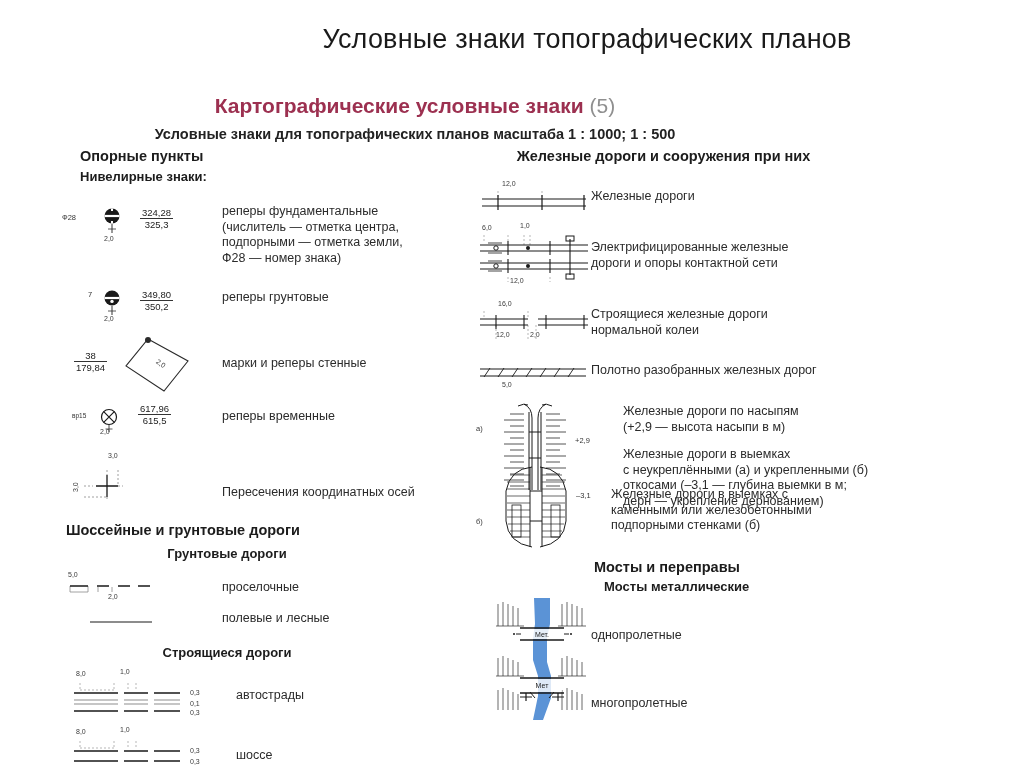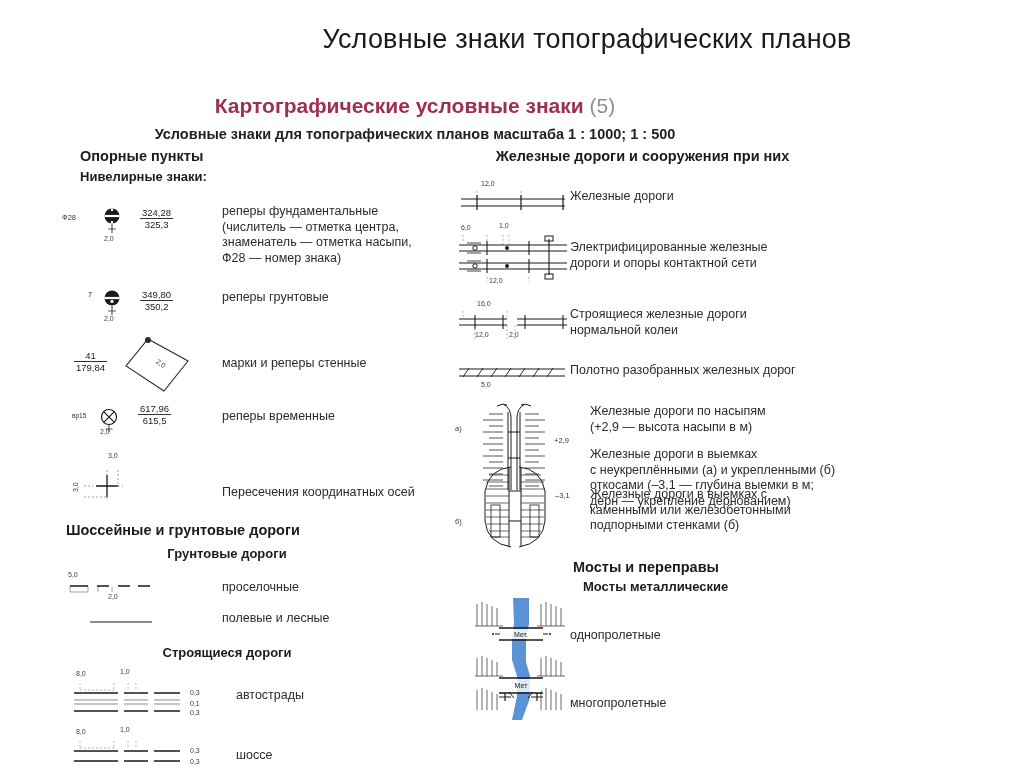--- a/index.html
+++ b/index.html
@@ -36,21 +36,21 @@
   #deck-title .num { color:#8f8f8f; font-weight:normal; }
 
   #deck-sub {
     position:absolute; left:0; top:42px; width:830px;
     text-align:center;
     font-size:14.5px; font-weight:bold; color:#222;
   }
 
   .col { position:absolute; top:64px; }
   #col-left  { left:62px;  width:380px; }
-  #col-right { left:455px; width:405px; }
+  #col-right { left:476px; width:405px; }
 
   .sec-h1 {
     font-size:14.5px; font-weight:bold; color:#1c1c1c;
   }
   .sec-h2 {
     font-size:13px; font-weight:bold; color:#1c1c1c;
   }
   .center { text-align:center; }
 
   .row {
@@ -111,21 +111,21 @@
         </svg>
         <span class="dim" style="left:42px;top:33px;">2,0</span>
         <div class="fr" style="position:absolute;left:78px;top:5px;">
           <div class="top">324,28</div>
           <div class="bot">325,3</div>
         </div>
       </div>
       <div class="lbl" style="margin-top:2px;">
         <div>реперы фундаментальные</div>
         <div>(числитель — отметка центра,</div>
-        <div>знаменатель — отметка насыпи,</div>
+        <div>подпорными — отметка земли,</div>
         <div>Ф28 — номер знака)</div>
       </div>
     </div>
 
     <div class="row" style="margin-top:20px;">
       <div class="sym" style="width:160px;height:40px;">
         <span class="tiny" style="position:absolute;left:26px;top:4px;">7</span>
         <svg style="position:absolute;left:40px;top:3px;" width="20" height="30" viewBox="0 0 20 30">
           <circle cx="10" cy="9" r="7.5" fill="#1a1a1a"></circle>
           <path d="M2.5 9 h15" stroke="#fff" stroke-width="2.2"></path>
@@ -140,21 +140,21 @@
         </div>
       </div>
       <div class="lbl" style="margin-top:4px;">
         <div>реперы грунтовые</div>
       </div>
     </div>
 
     <div class="row" style="margin-top:8px;">
       <div class="sym" style="width:160px;height:62px;">
         <div class="fr" style="position:absolute;left:12px;top:16px;">
-          <div class="top">41</div>
+          <div class="top">38</div>
           <div class="bot">179,84</div>
         </div>
         <svg style="position:absolute;left:58px;top:0px;" width="80" height="62" viewBox="0 0 80 62">
           <path d="M28 5 L68 27 L44 57 L6 32 Z" fill="none" stroke="#2a2a2a" stroke-width="1.1"></path>
           <circle cx="28" cy="6" r="3" fill="#2a2a2a"></circle>
         </svg>
         <span class="dim" style="left:94px;top:26px;transform:rotate(34deg);">2,0</span>
       </div>
       <div class="lbl" style="margin-top:22px;">
         <div>марки и реперы стенные</div>
@@ -339,21 +339,21 @@
           <path d="M33 10 v78 M45 10 v78" stroke="#1a1a1a" stroke-width="1"></path>
           <path d="M33 30 h12 M33 56 h12" stroke="#1a1a1a" stroke-width="1"></path>
           <g stroke="#2a2a2a" stroke-width="0.8">
             <path d="M14 12 h14 M8 18 h20 M14 24 h14 M8 30 h20 M14 36 h14 M8 42 h20 M14 48 h14 M8 54 h20 M14 60 h14 M8 66 h20 M14 72 h14 M8 78 h20 M14 84 h14"></path>
             <path d="M50 12 h14 M50 18 h20 M50 24 h14 M50 30 h20 M50 36 h14 M50 42 h20 M50 48 h14 M50 54 h20 M50 60 h14 M50 66 h20 M50 72 h14 M50 78 h20 M50 84 h14"></path>
           </g>
           <path d="M22 4 q6 -3 10 -1 M56 4 q-6 -3 -10 -1" stroke="#1a1a1a" stroke-width="1" fill="none"></path>
         </svg>
         <span class="tiny" style="position:absolute;left:99px;top:34px;">+2,9</span>
       </div>
-      <div class="lbl" style="margin-top:2px;margin-left:20px;">
+      <div class="lbl" style="margin-top:2px;margin-left:32px;">
         <div>Железные дороги по насыпям</div>
         <div>(+2,9 — высота насыпи в м)</div>
         <div style="height:12px;"></div>
         <div>Железные дороги в выемках</div>
         <div>с неукреплёнными (а) и укрепленными (б)</div>
         <div>откосами (–3,1 — глубина выемки в м;</div>
         <div>дерн — укрепление дернованием)</div>
       </div>
     </div>
 

